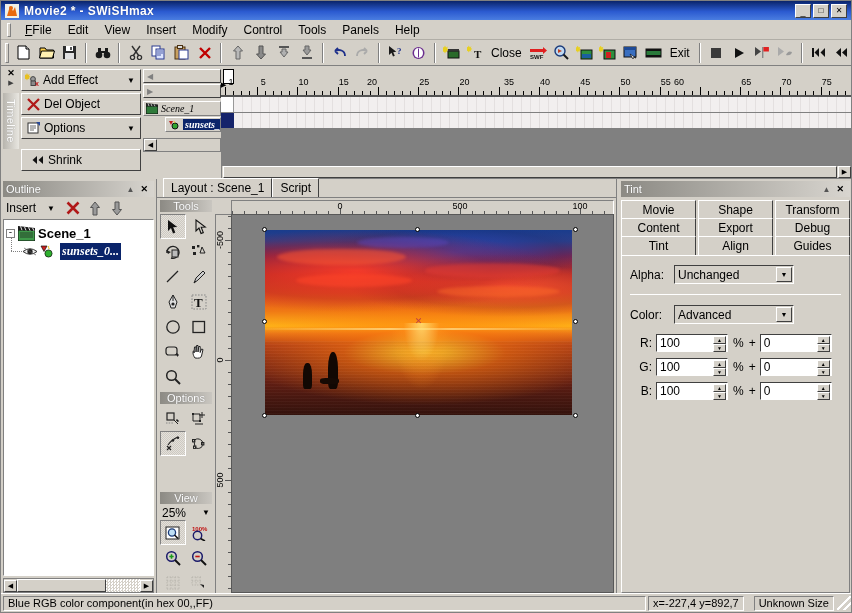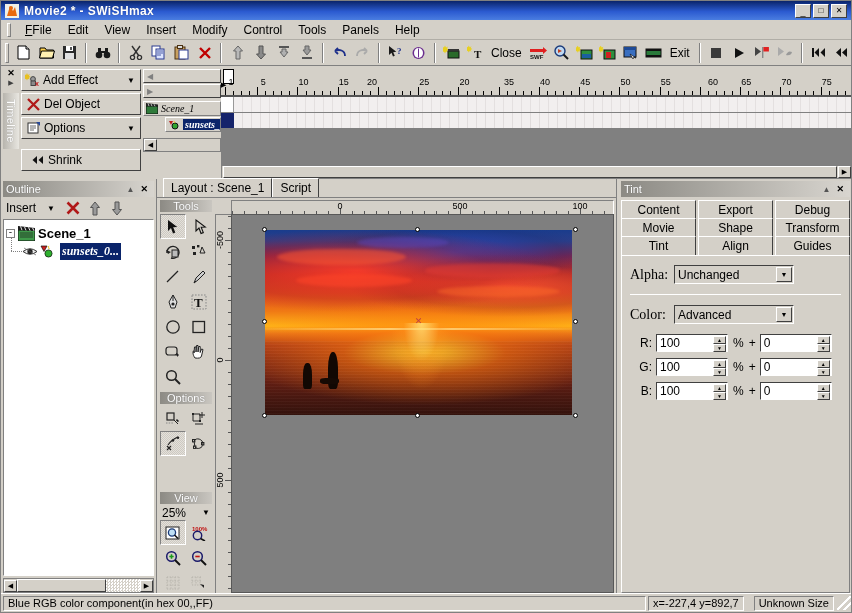--- a/index.html
+++ b/index.html
@@ -457,21 +457,21 @@
     border-bottom: 1px solid #d4d0c8;
   }
   #tint-content {
     flex: 1;
     background: #d4d0c8;
     border-top: 1px solid #fff; border-left: 1px solid #fff;
     border-right: 1px solid #808080; border-bottom: 1px solid #808080;
     padding: 9px 8px;
   }
   .field-row { display: flex; align-items: center; margin-bottom: 10px; }
-  .field-row .flabel { font-size: 14px; width: 44px; font-family: Liberation Serif, serif; }
+  .field-row .flabel { font-size: 12px; width: 44px; }
   .combo {
     width: 120px; height: 19px;
     background: #d4d0c8;
     border-top: 1px solid #404040; border-left: 1px solid #404040;
     border-right: 1px solid #fff; border-bottom: 1px solid #fff;
     display: flex; align-items: center;
     padding-left: 3px; font-size: 12px; cursor: default;
     position: relative;
   }
   .combo .cbtn {
@@ -946,21 +946,21 @@
           <span class="tick min" style="left: 414.55px;"></span>
           <span class="tick min" style="left: 422.6px;"></span>
           <span class="tick min" style="left: 430.65px;"></span>
           <span class="tick maj" style="left: 438.7px;"></span>
           <span class="ticklbl" style="left: 444.7px;">55</span>
           <span class="tick min" style="left: 446.75px;"></span>
           <span class="tick min" style="left: 454.8px;"></span>
           <span class="tick min" style="left: 462.85px;"></span>
           <span class="tick min" style="left: 470.9px;"></span>
           <span class="tick maj" style="left: 478.95px;"></span>
-          <span class="ticklbl" style="left: 492px;">60</span>
+          <span class="ticklbl" style="left: 458px;">60</span>
           <span class="tick min" style="left: 487px;"></span>
           <span class="tick min" style="left: 495.05px;"></span>
           <span class="tick min" style="left: 503.1px;"></span>
           <span class="tick min" style="left: 511.15px;"></span>
           <span class="tick maj" style="left: 519.2px;"></span>
           <span class="ticklbl" style="left: 525.2px;">65</span>
           <span class="tick min" style="left: 527.25px;"></span>
           <span class="tick min" style="left: 535.3px;"></span>
           <span class="tick min" style="left: 543.35px;"></span>
           <span class="tick min" style="left: 551.4px;"></span>
@@ -1349,28 +1349,28 @@
 
     <div id="tintpanel">
       <div class="panel-title">
         <span class="pt-text">Tint</span>
         <span class="pt-btn small">▲</span>
         <span class="pt-btn">✕</span>
       </div>
 
       <div id="tint-tabs">
         <div class="tabrow">
+          <span class="ttab">Movie</span>
+          <span class="ttab">Shape</span>
+          <span class="ttab">Transform</span>
+        </div>
+        <div class="tabrow">
           <span class="ttab">Content</span>
           <span class="ttab">Export</span>
           <span class="ttab">Debug</span>
-        </div>
-        <div class="tabrow">
-          <span class="ttab">Movie</span>
-          <span class="ttab">Shape</span>
-          <span class="ttab">Transform</span>
         </div>
         <div class="tabrow">
           <span class="ttab active">Tint</span>
           <span class="ttab">Align</span>
           <span class="ttab">Guides</span>
         </div>
       </div>
 
       <div id="tint-content">
         <div class="field-row">

